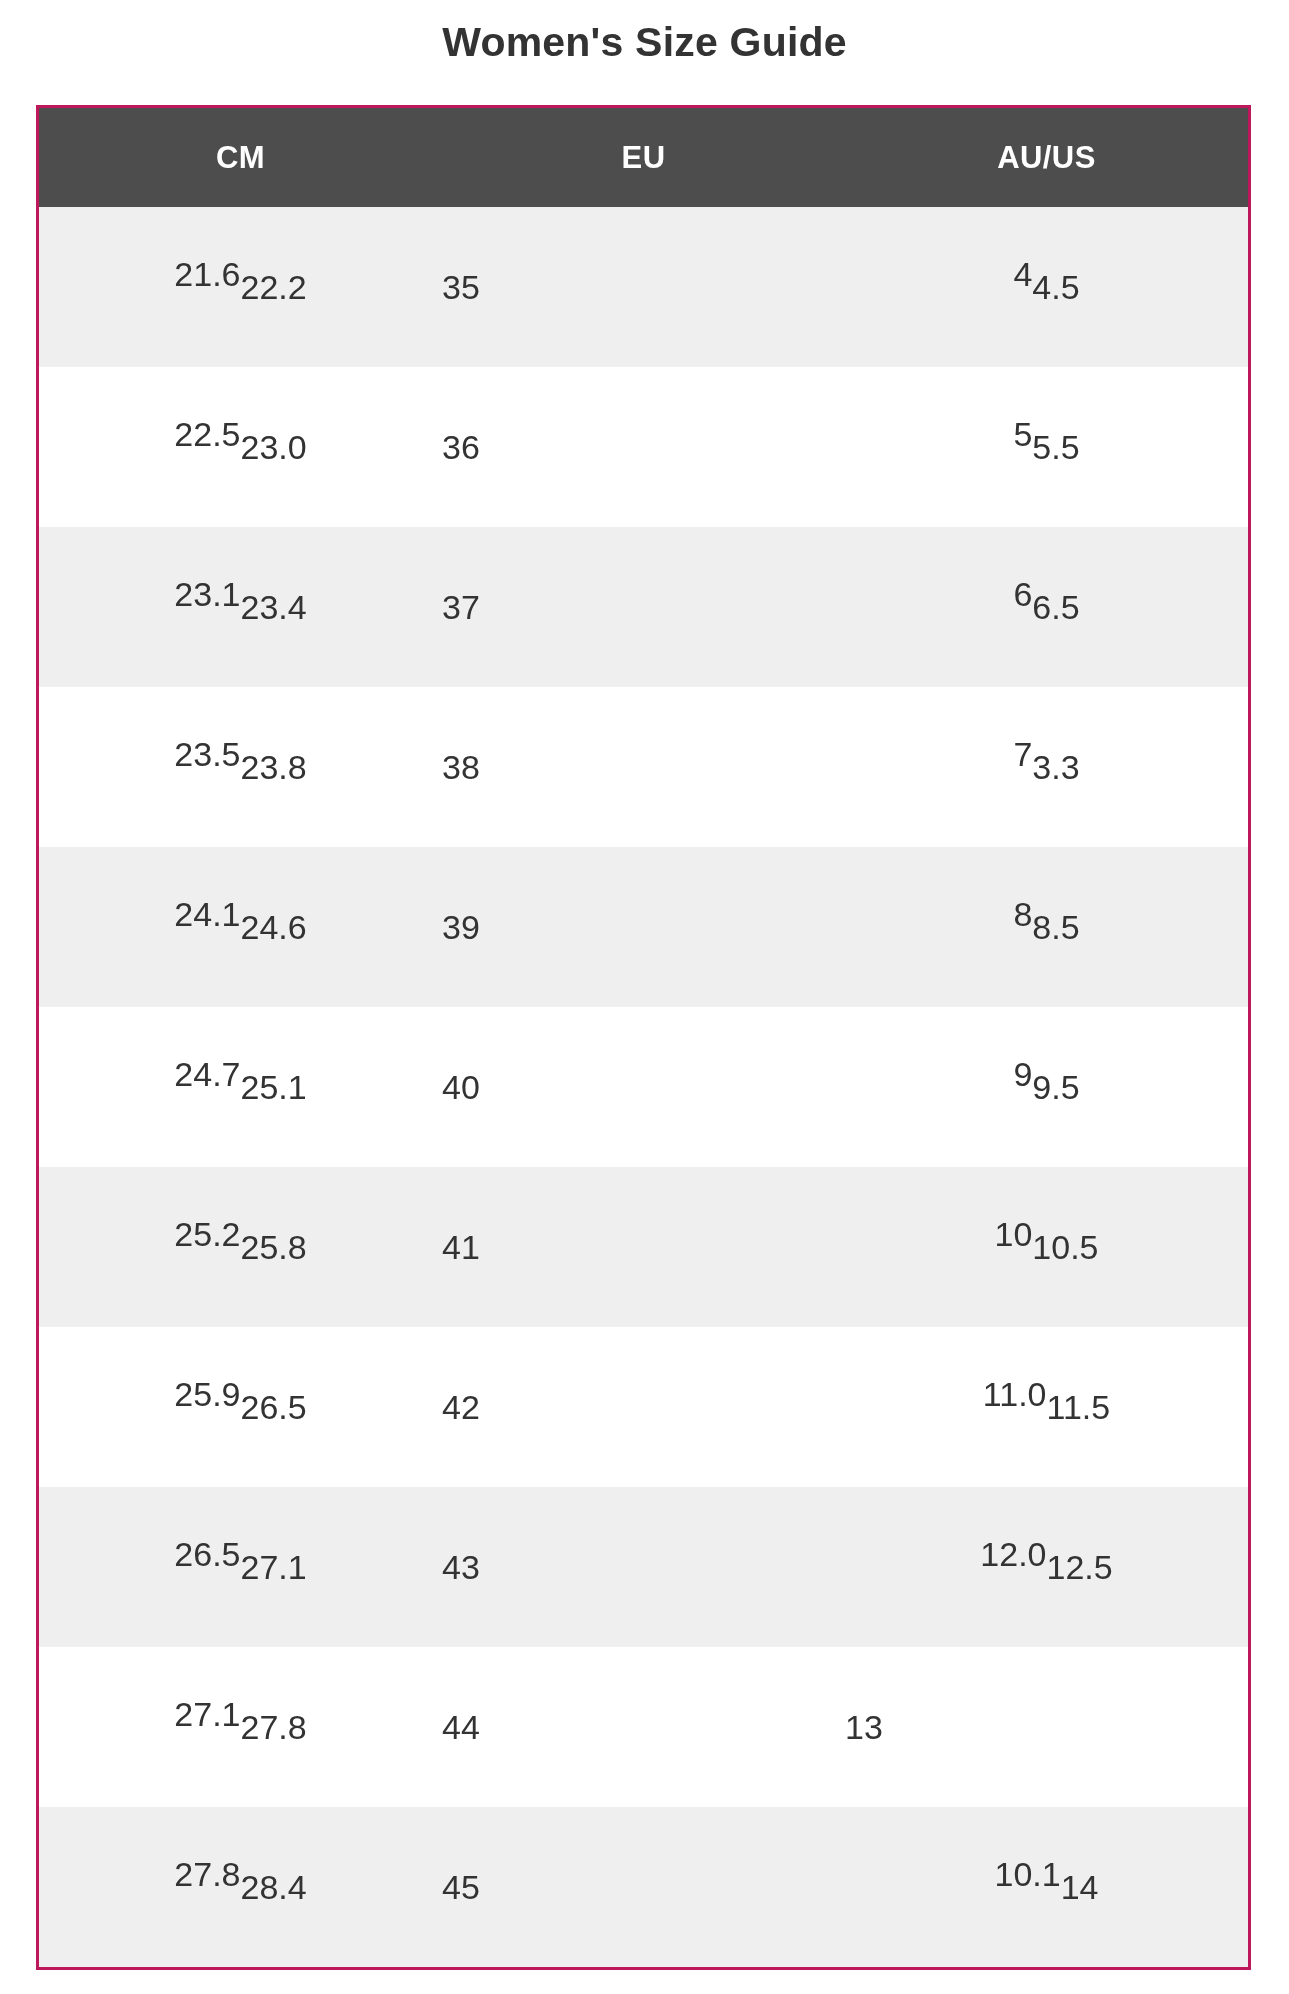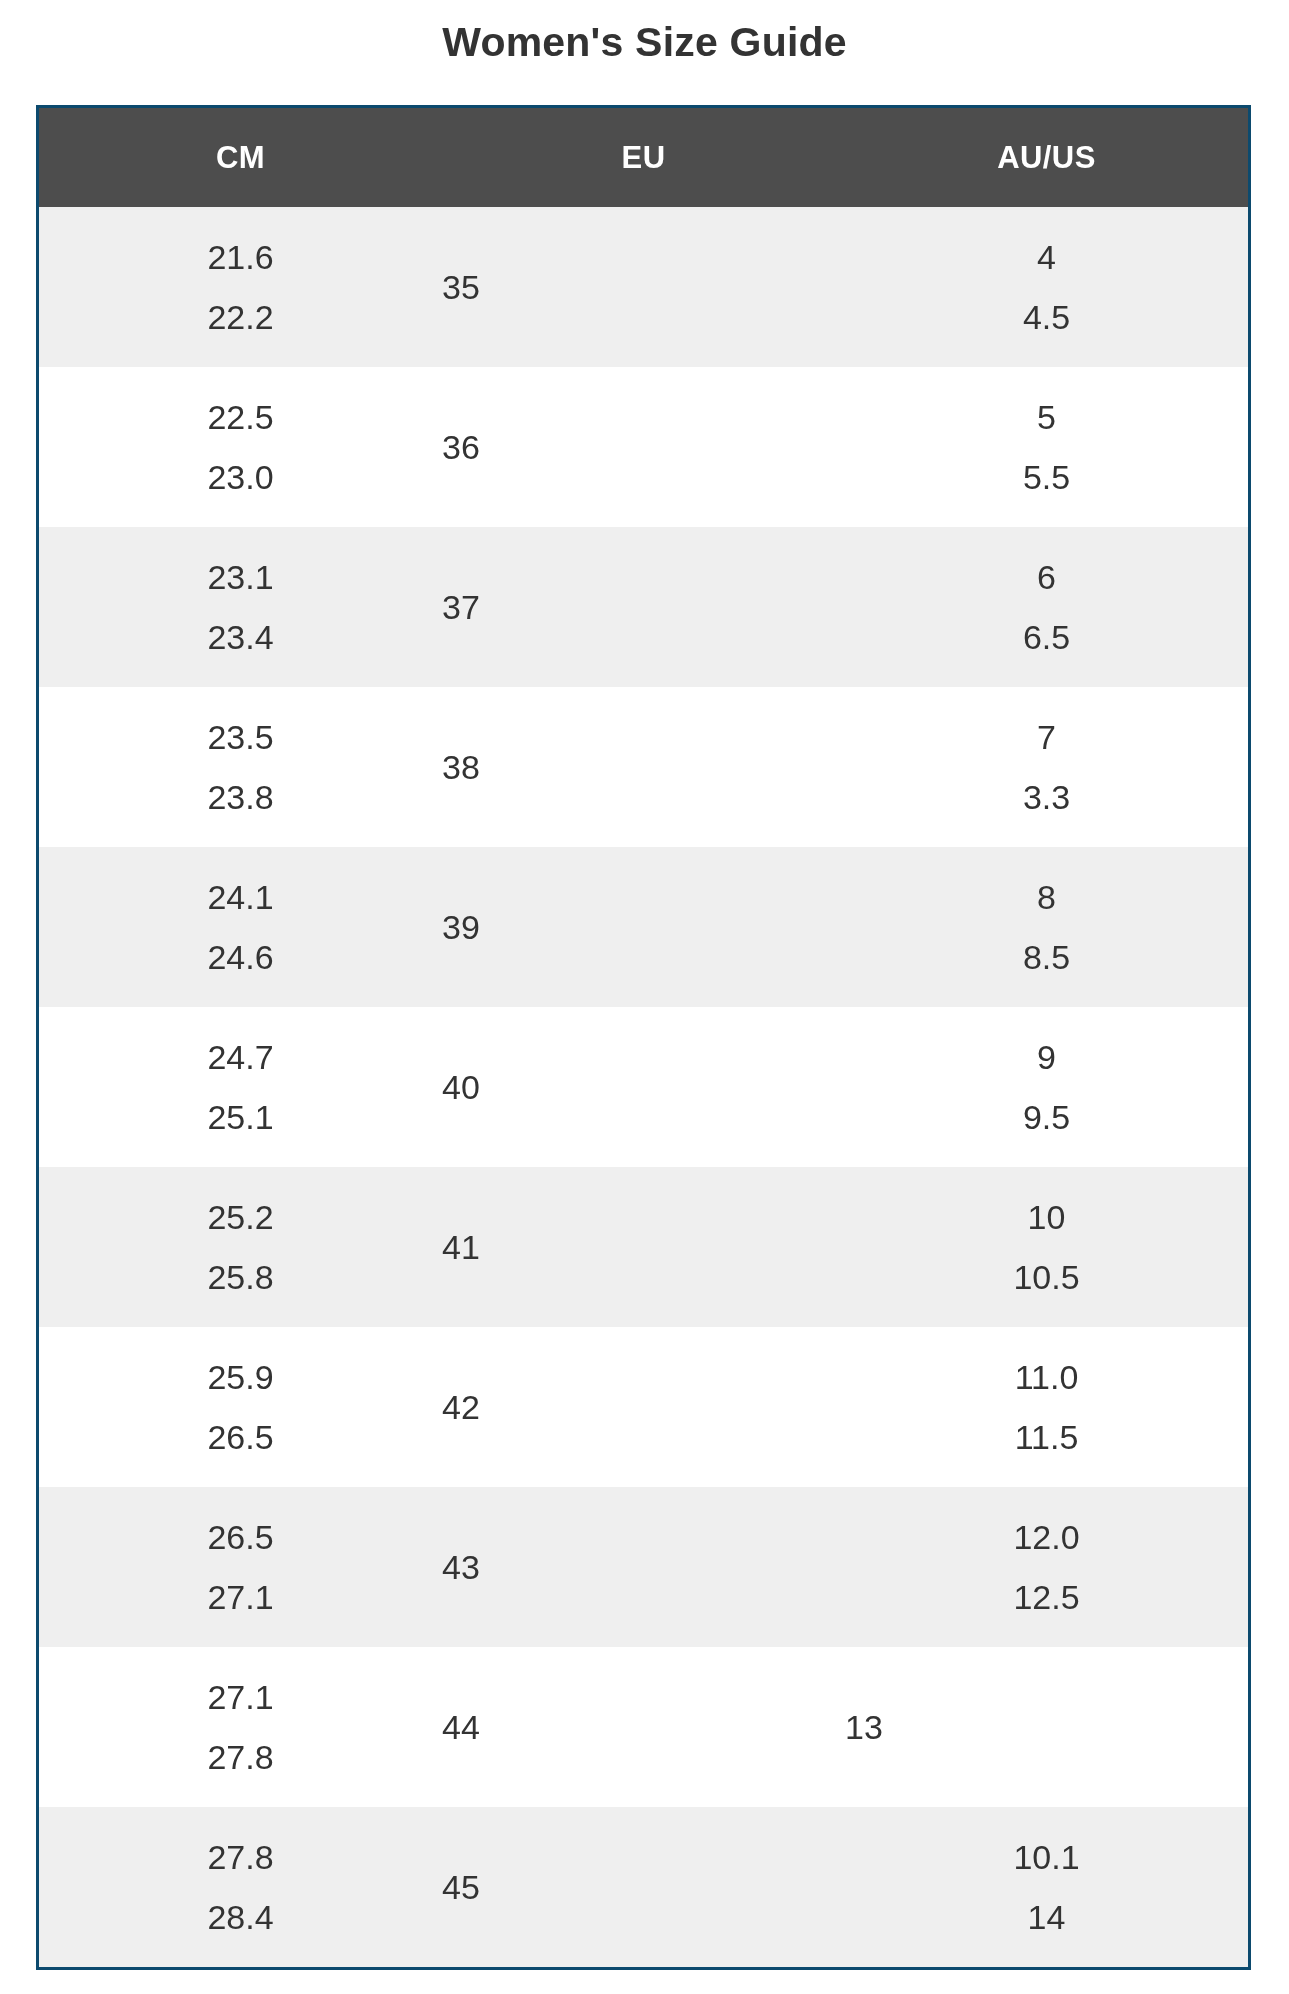--- a/index.html
+++ b/index.html
@@ -36,21 +36,21 @@
     letter-spacing: 0.2px;
     line-height: 50px;
   }
 
   
   .size-table-wrap {
     position: absolute;
     left: 36px;
     top: 105px;
     width: 1215px;              
-    border: 3px solid #0c4a6e;
+    border: 3px solid #be185d;
     box-sizing: border-box;
     background: #f0abfc;
   }
 
   table.size-table {
     width: 100%;
     border-collapse: collapse;
     table-layout: fixed;
   }
 
@@ -88,21 +88,21 @@
     text-align: center;
     vertical-align: middle;
     font-size: 34px;
     color: #333333;
     line-height: 1;
   }
 
   
   .pair {
     display: flex;
-    flex-direction: column;
+    flex-direction: row;
     justify-content: center;
     align-items: center;
     height: 148px;
     box-sizing: border-box;
   }
   .pair .v-top {
     margin-bottom: 26px;
   }
   .pair .v-bot {
     margin-top: 0;

